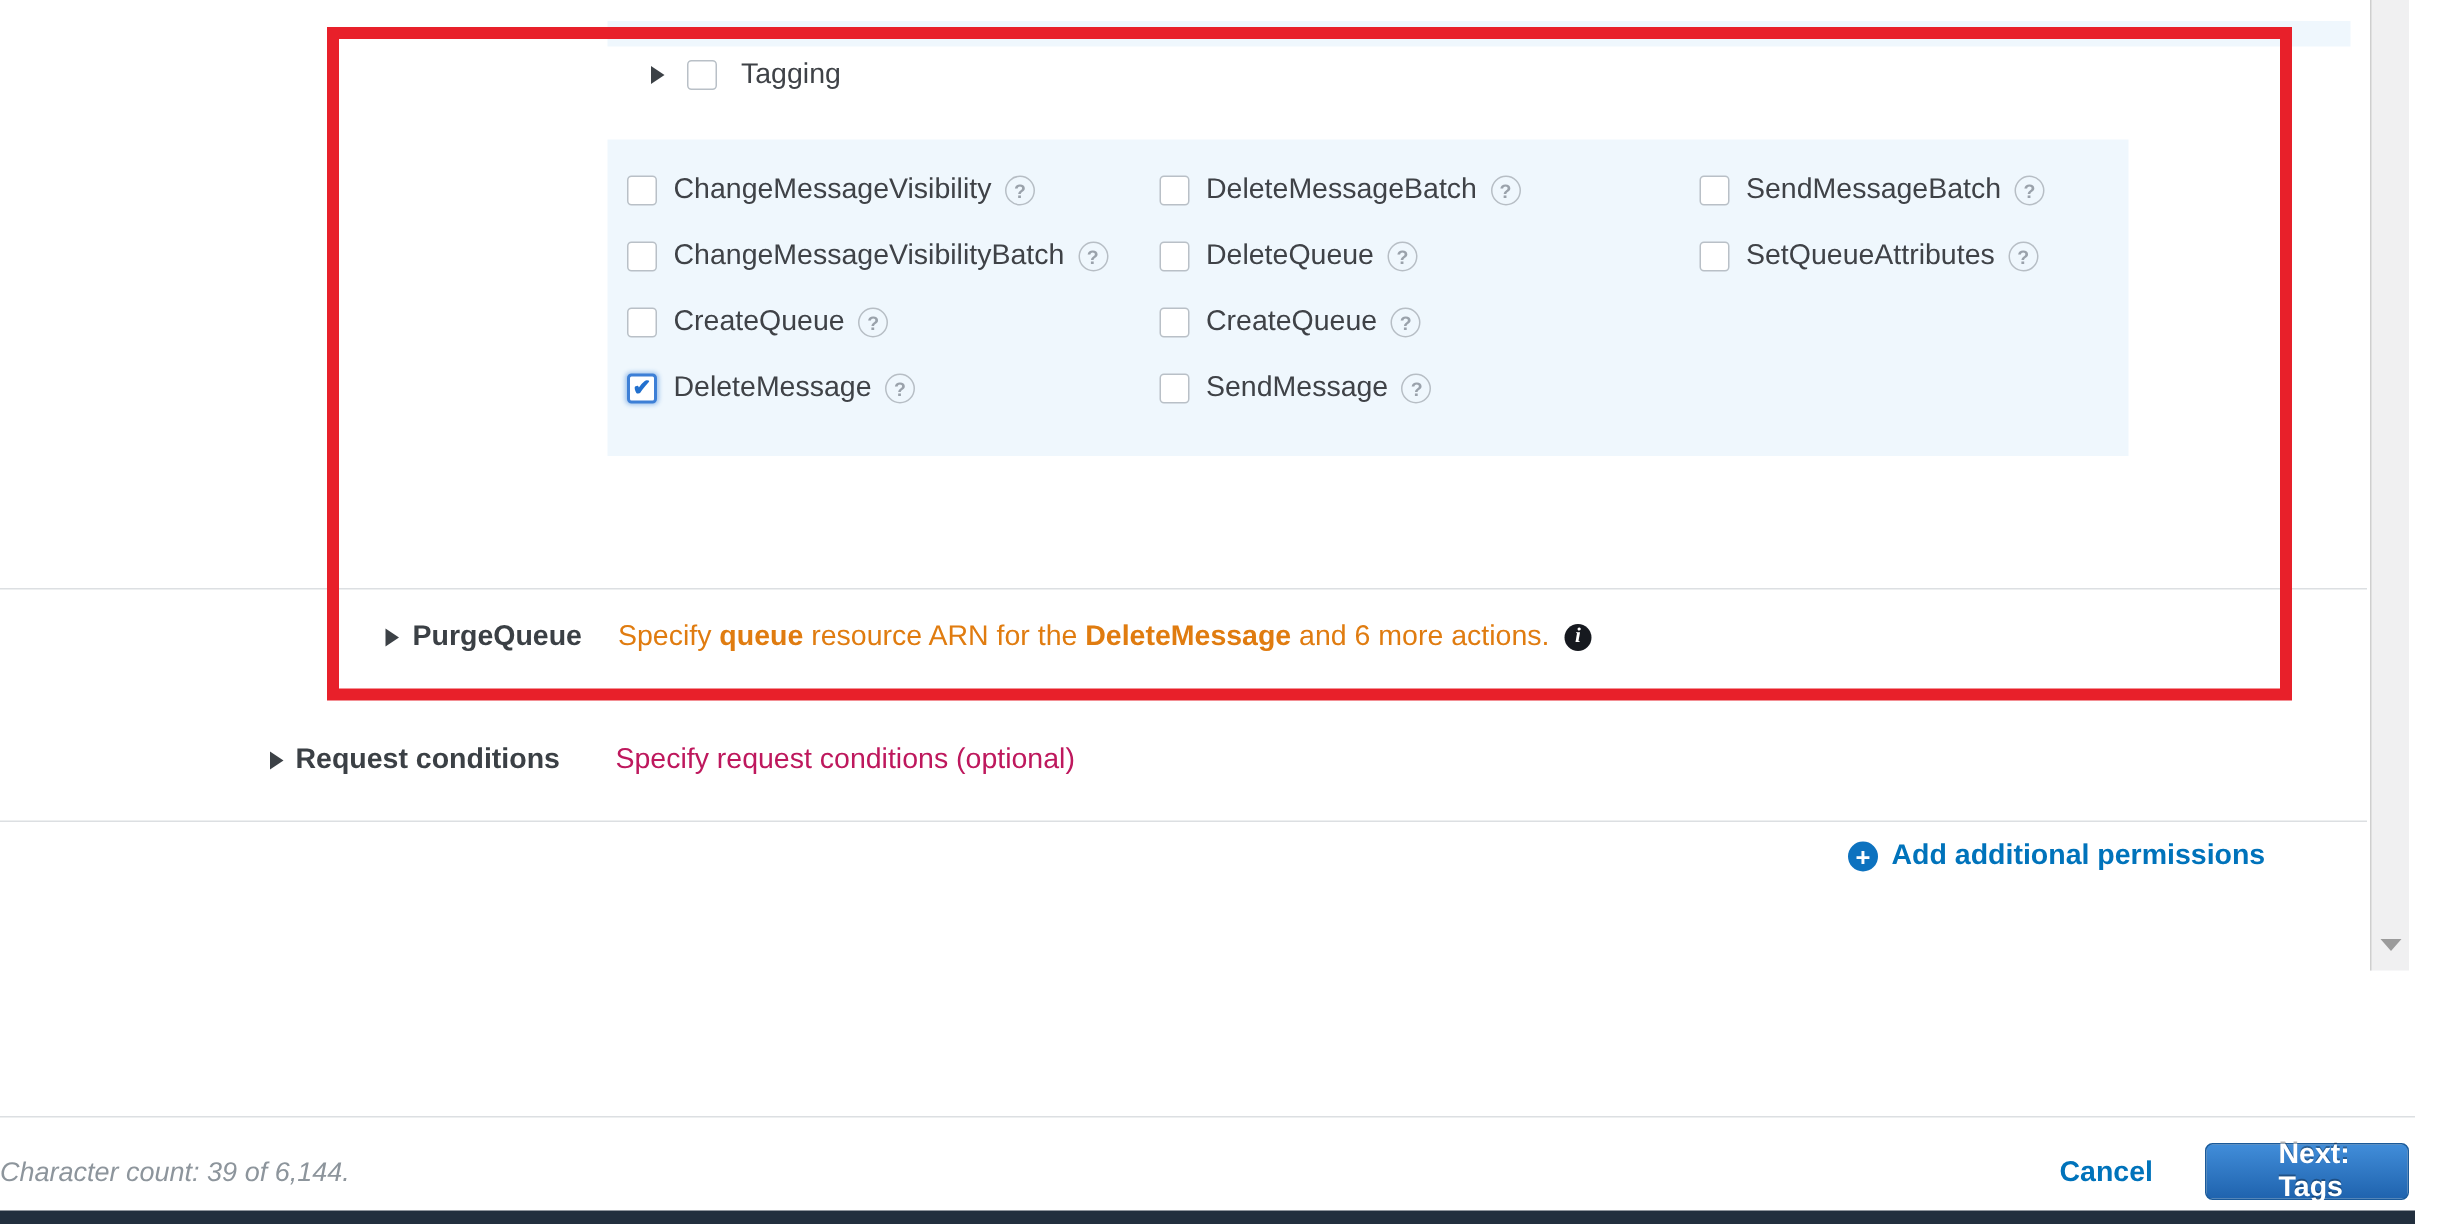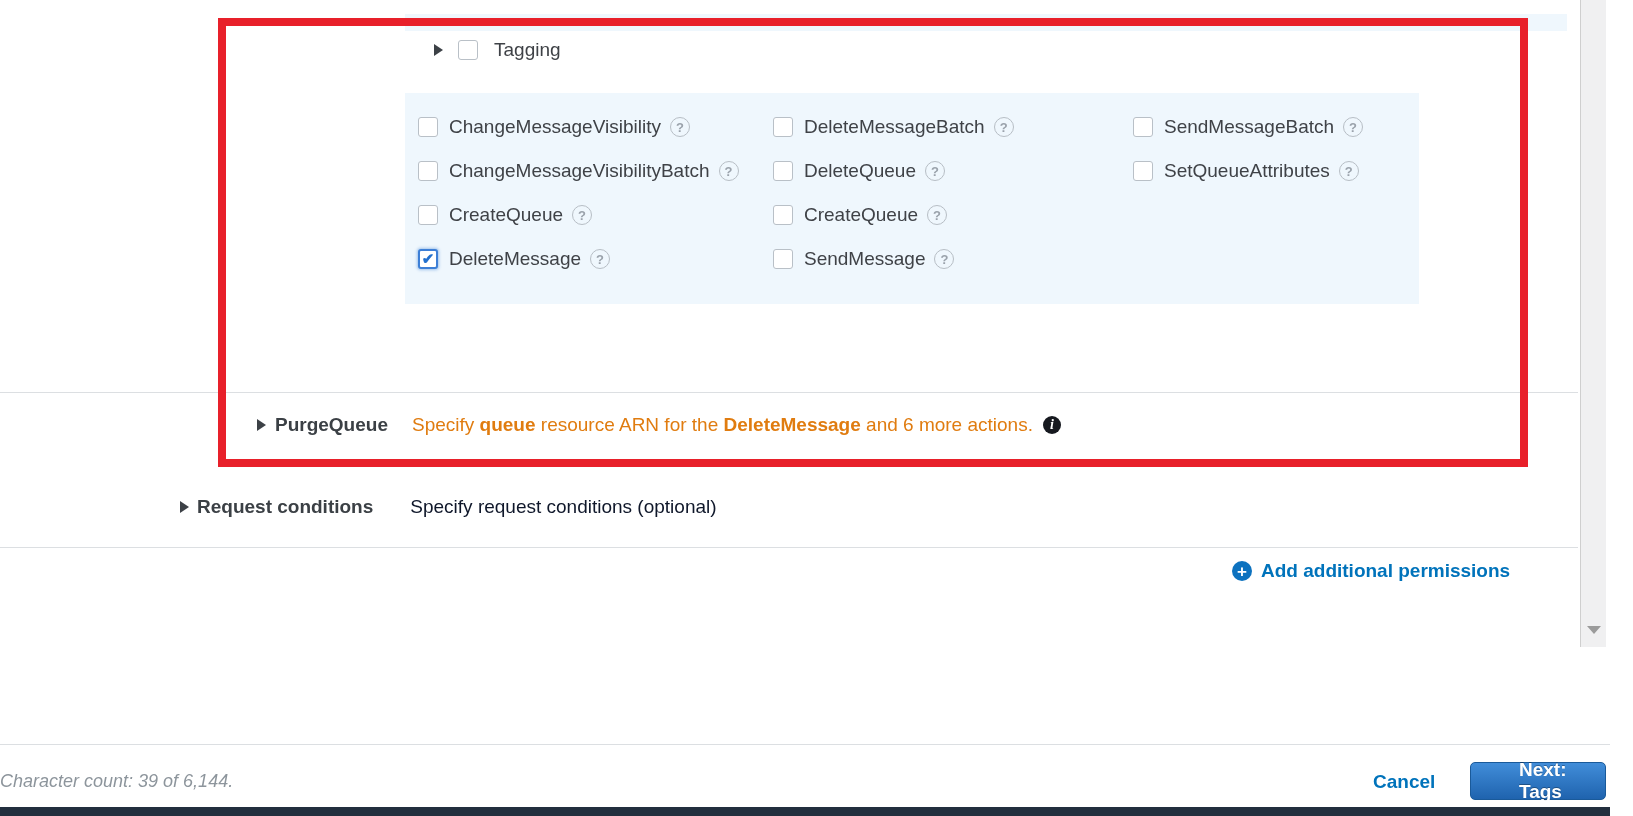--- a/index.html
+++ b/index.html
@@ -40,21 +40,21 @@
   
   #row-resources{left:257px;top:408px;height:34px;}
   #row-resources .bold-lbl{margin-left:9px;}
   .res-hint{margin-left:24px;font-size:19px;color:#e07c10;}
   .res-hint b{font-weight:bold;color:#e07c10;}
   .info{width:18px;height:18px;margin-left:10px;border-radius:50%;background:#16191f;color:#fff;
         font-family:"Liberation Serif",serif;font-style:italic;font-weight:bold;font-size:14px;
         display:flex;align-items:center;justify-content:center;flex:0 0 auto;}
   #row-reqcond{left:180px;top:468px;height:30px;margin-top:24px;}
   #row-reqcond .bold-lbl{margin-left:8px;}
-  #row-reqcond .link{margin-left:37px;font-size:19px;color:#0f172a;cursor:pointer;}
+  #row-reqcond .link{margin-left:37px;font-size:19px;color:#be185d;cursor:pointer;}
 
   
   #add-perms{left:1232px;top:556px;height:30px;cursor:pointer;}
   .plus{width:20px;height:20px;border-radius:50%;background:#0d72bf;color:#fff;font-size:17px;font-weight:bold;
         display:flex;align-items:center;justify-content:center;line-height:1;flex:0 0 auto;}
   #add-perms .lbl{margin-left:9px;font-weight:bold;color:#0073bb;}
 
   
   .sbar{position:absolute;left:1580px;top:0;width:26px;height:647px;background:#f0f0f1;border-left:1px solid #cfcfcf;box-sizing:border-box;}
   .sarrow{position:absolute;left:6px;bottom:13px;width:0;height:0;

